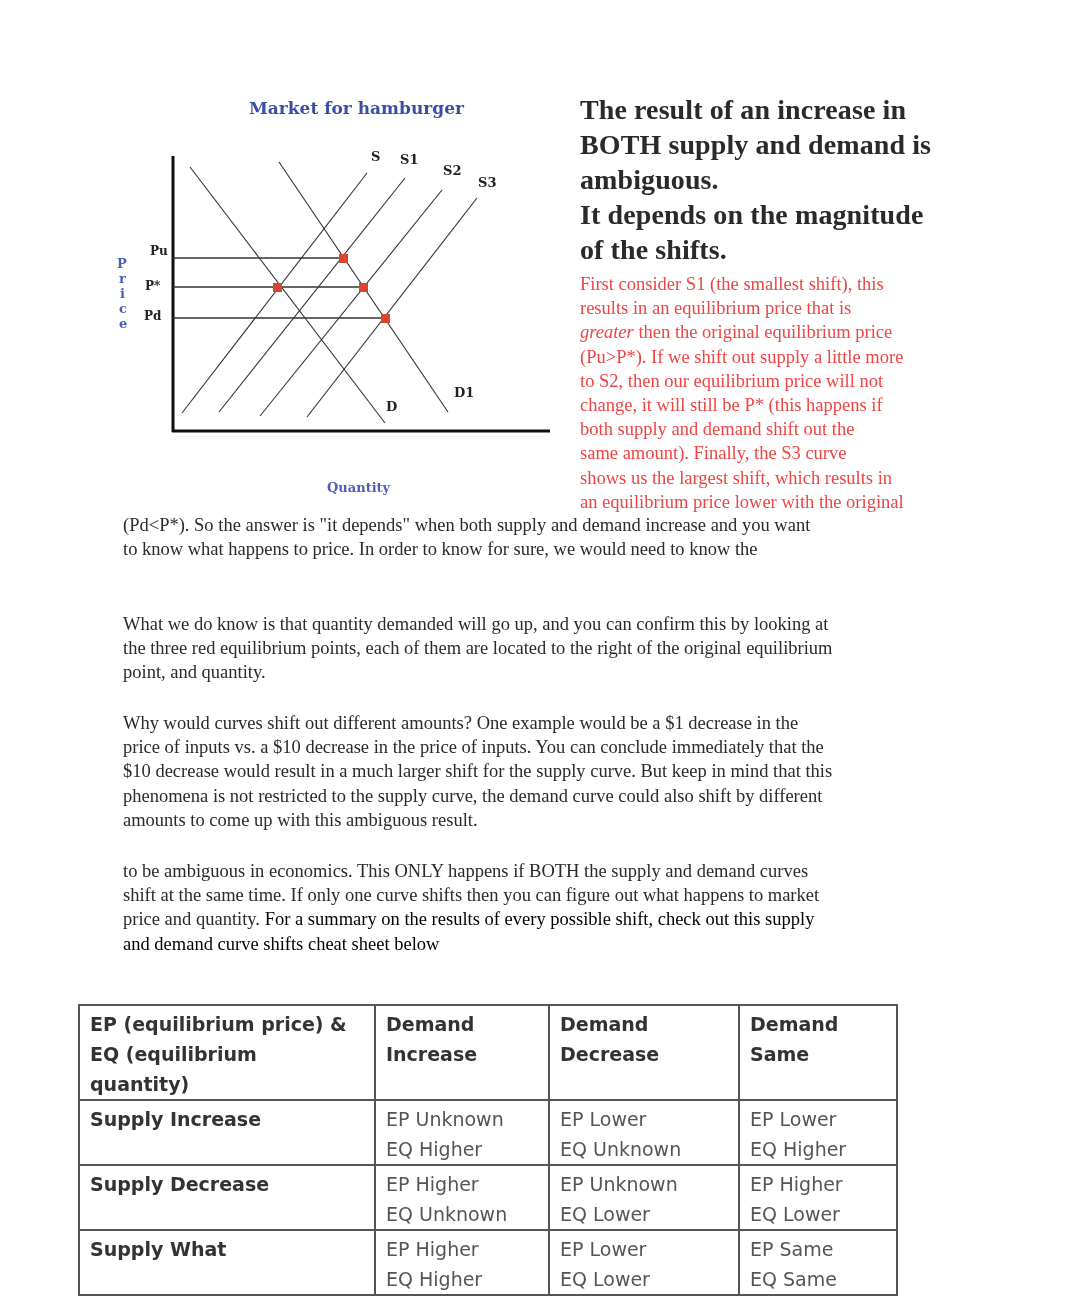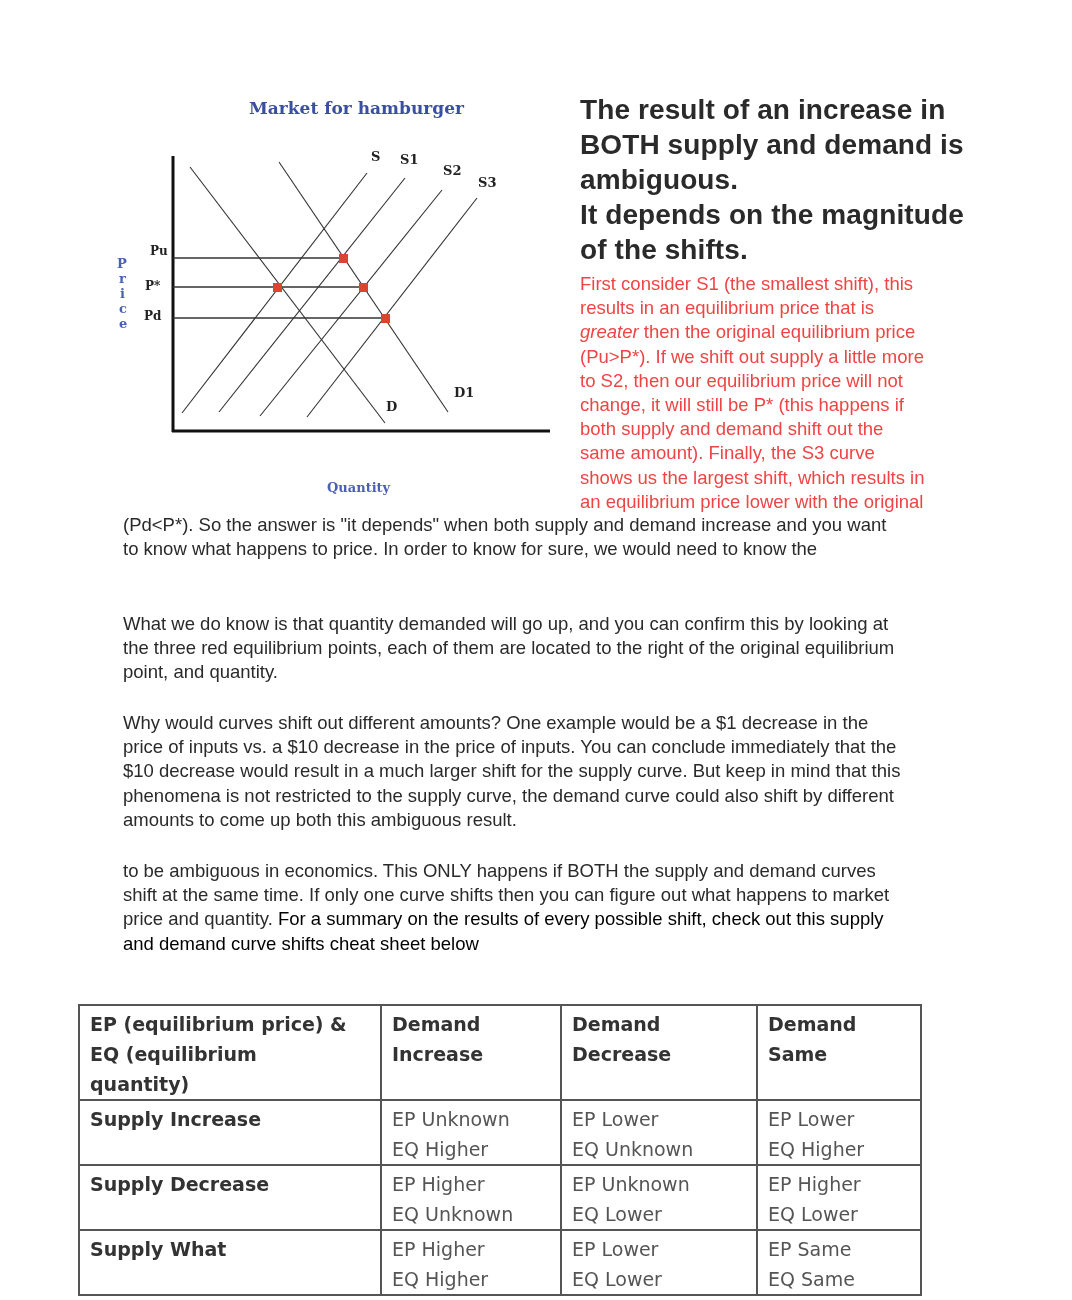--- a/index.html
+++ b/index.html
@@ -1,33 +1,33 @@
 <!DOCTYPE html>
 <html><head>
 <meta charset="utf-8">
 <style>
   html, body { margin: 0; padding: 0; background: #ffffff; }
   body { width: 1072px; height: 1300px; position: relative; overflow: hidden;
          font-family: "Liberation Sans", sans-serif; color: #2a2a2a; }
-  .abs { position: absolute; }
+  .abs { position: absolute; font-family: Liberation Serif, serif; }
   #graph { position: absolute; left: 0; top: 0; width: 560px; height: 510px; }
   .g-title { font-family: "DejaVu Serif", serif; font-weight: bold; fill: #3a4fa0; font-size: 17px; }
   .g-axis-label { font-family: "DejaVu Serif", serif; font-weight: bold; fill: #4a5fb5; font-size: 13px; }
   .g-curve-label { font-family: "DejaVu Serif", serif; font-weight: bold; fill: #222; font-size: 13px; }
   .g-price-label { font-family: "DejaVu Serif", serif; font-weight: bold; fill: #222; font-size: 12px; }
   .heading { left: 580px; top: 92px; width: 440px; font-size: 28px; font-weight: bold;
              line-height: 35px; color: #2a2a2a; letter-spacing: 0.1px; }
   .side-para { left: 580px; top: 272px; width: 400px; font-size: 18.5px; line-height: 24.2px; color: #ef4444; }
   .full-para { left: 87px; width: 890px; font-size: 18.5px; line-height: 24.2px; color: #2a2a2a; margin-left: 36px; }
   .red { color: #000000; }
   em { font-style: italic; }
   strong { font-weight: bold; }
   table.cheat { position: absolute; left: 78px; top: 1004px; border-collapse: collapse;
                 font-family: "DejaVu Sans", sans-serif; }
-  table.cheat td { border: 2px solid #555; vertical-align: top; padding: 3px 10px 0 10px;
+  table.cheat td { border: 2px solid #555; vertical-align: top; padding: 3px 4px 0 10px;
                    font-size: 19px; line-height: 30px; color: #555; }
   table.cheat td.hdr { font-weight: bold; color: #333; }
   table.cheat tr.r0 td { height: 87px; }
   table.cheat tr.r1 td, table.cheat tr.r2 td, table.cheat tr.r3 td { height: 57px; }
   table.cheat td .ln { display: block; }
 </style>
 </head>
 <body>
 
 <svg id="graph" viewBox="0 0 560 510" xmlns="http://www.w3.org/2000/svg">
@@ -105,21 +105,21 @@
   <div>What we do know is that quantity demanded will go up, and you can confirm this by looking at</div>
   <div>the three red equilibrium points, each of them are located to the right of the original equilibrium</div>
   <div>point, and quantity.</div>
 </div>
 
 <div class="abs full-para" style="top:711px;">
   <div>Why would curves shift out different amounts?  One example would be a $1 decrease in the</div>
   <div>price of inputs vs. a $10 decrease in the price of inputs.  You can conclude immediately that the</div>
   <div>$10 decrease would result in a much larger shift for the supply curve.  But keep in mind that this</div>
   <div>phenomena is not restricted to the supply curve, the demand curve could also shift by different</div>
-  <div>amounts to come up both this ambiguous result.</div>
+  <div>amounts to come up with this ambiguous result.</div>
 </div>
 
 <div class="abs full-para" style="top:859px;">
   <div>to be ambiguous in economics. This ONLY happens if BOTH the supply and demand curves</div>
   <div>shift at the same time. If only one curve shifts then you can figure out what happens to market</div>
   <div><span>price and quantity. </span><span class="red">For a summary on the results of every possible shift, check out this supply</span></div>
   <div class="red">and demand curve shifts cheat sheet below</div>
 </div>
 
 <table class="cheat">

